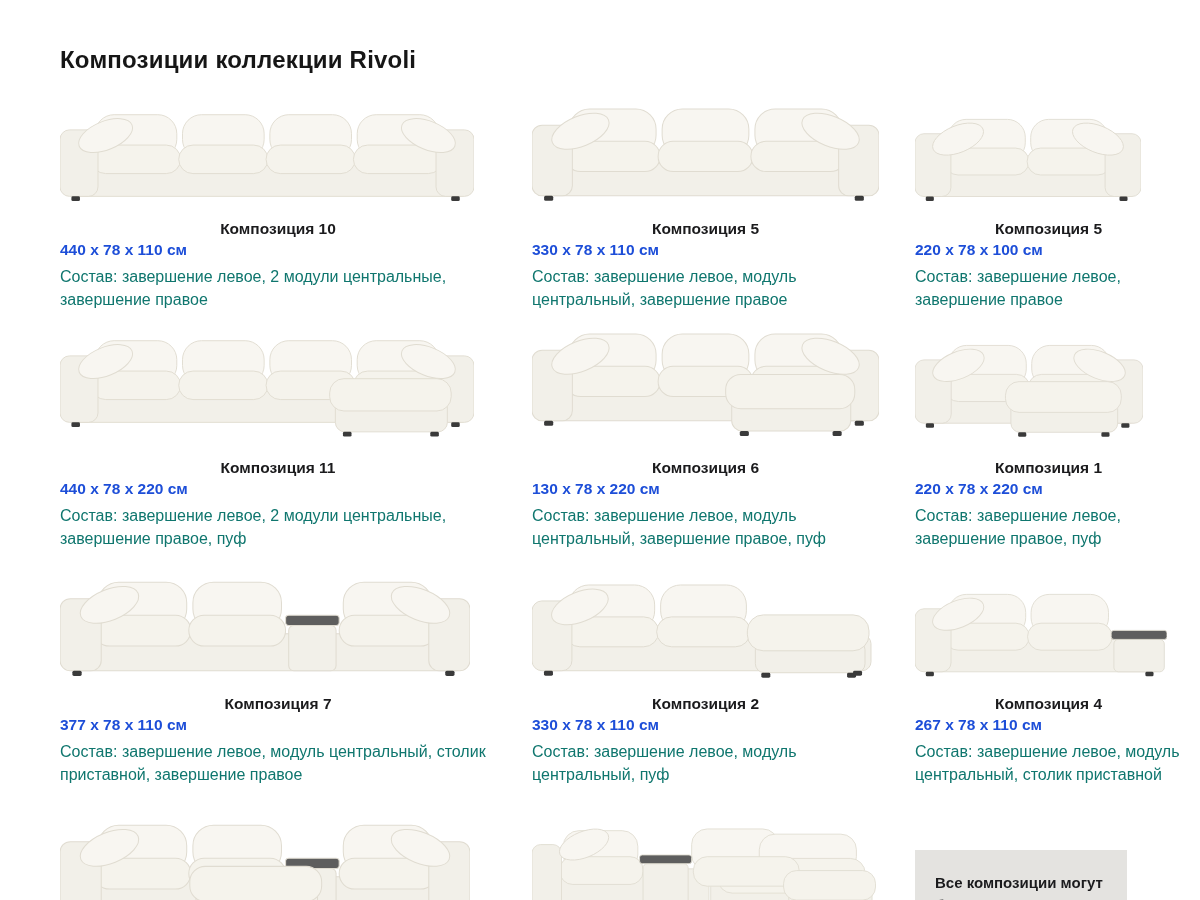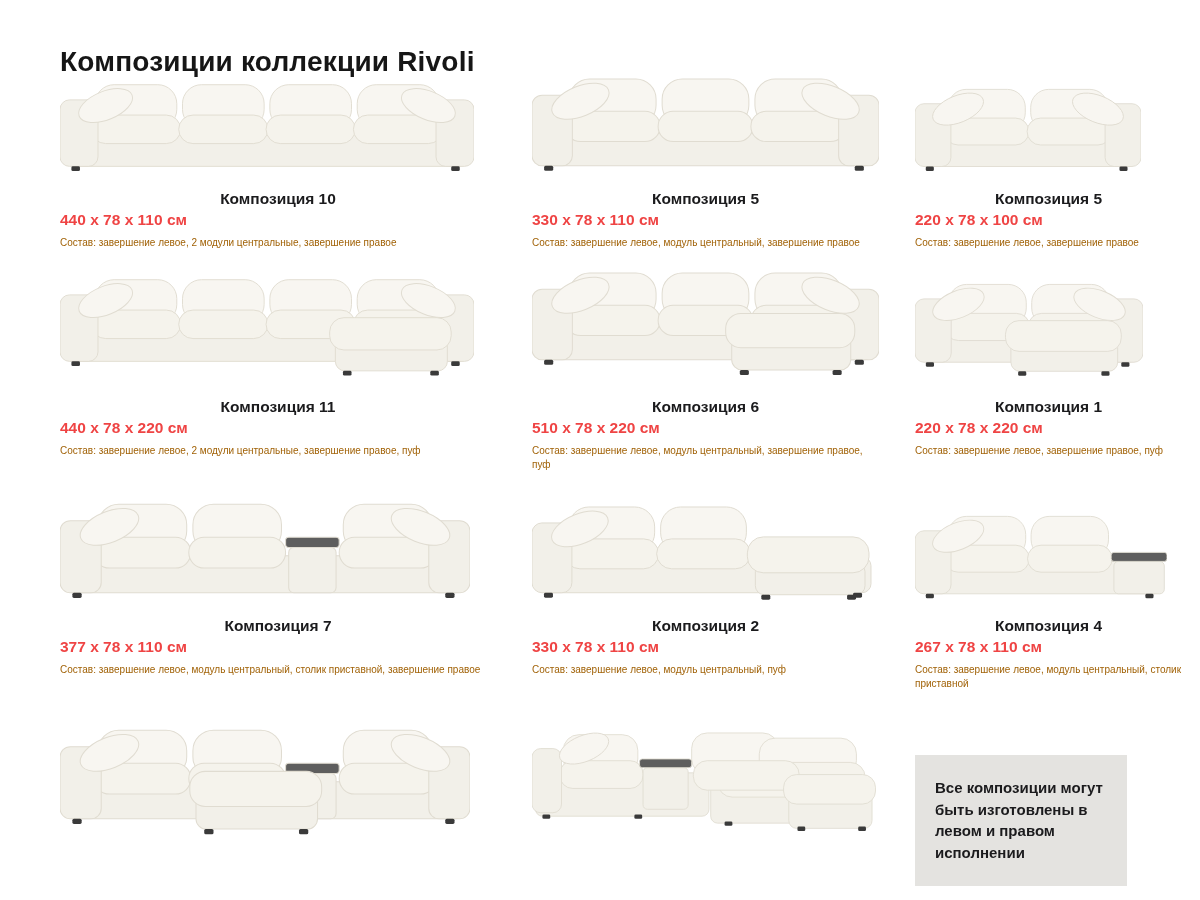--- a/index.html
+++ b/index.html
@@ -1,30 +1,30 @@
 <!DOCTYPE html>
 <html lang="ru"><head>
 <meta charset="utf-8">
 <style>
   * { box-sizing: border-box; margin: 0; padding: 0; }
   html,body { background:#ffffff; width:1200px; height:900px; overflow:hidden;
     font-family:"Liberation Sans","DejaVu Sans",sans-serif; color:#1c1c1e; }
   .page { padding:46px 30px 0 60px; }
-  h1.title { font-size:28px; font-weight:700; letter-spacing:.2px; color:#161616; }
+  h1.title { font-size:24px; font-weight:700; letter-spacing:.2px; margin-bottom:34px; color:#161616; }
   .grid { display:grid; grid-template-columns:472px 383px 285px; row-gap:26px; width:1140px; }
   .card { padding-right:36px; }
   .card.col3 { padding-right:18px; }
   .sofa-img { display:flex; align-items:flex-end; justify-content:flex-start; margin-bottom:16px; }
   .r1 .sofa-img { height:96px; }
   .r2 .sofa-img { height:106px; }
   .r3 .sofa-img { height:102px; }
   .r4 .sofa-img { height:124px; }
   .name { font-size:15.5px; font-weight:700; color:#1b1b1d; margin-bottom:3px;text-align:center; }
-  .dims { font-size:15.5px; font-weight:700; color:#ef4444; margin-bottom:7px; }
-  .desc { font-size:10px; line-height:1.42; color:#a16207; }
+  .dims { font-size:15.5px; font-weight:700; color:#1d4ed8; margin-bottom:7px; }
+  .desc { font-size:16px; line-height:1.42; color:#0f766e; }
   .note-box { background:#e4e3e0; width:212px; padding:22px 20px; margin-top:38px;
     font-size:15px; font-weight:700; line-height:1.45; color:#1b1b1d; align-self:start; }
   svg { display:block; }
 </style>
 </head>
 <body>
 
 <div class="page">
   <h1 class="title">Композиции коллекции Rivoli</h1>
   <div class="grid" id="grid">
@@ -138,21 +138,21 @@
             <ellipse cx="296" cy="28" rx="30" ry="15" fill="#f8f6f1" stroke="#e0dcd1" stroke-width="1" transform="rotate(22 296 28)"></ellipse>
             <rect x="12" y="92" width="9" height="5" rx="1.5" fill="#3a3a3a"></rect>
             <rect x="320" y="92" width="9" height="5" rx="1.5" fill="#3a3a3a"></rect>
             <rect x="198" y="66" width="118" height="36" rx="10" fill="#f2f0e9" stroke="#e0dcd1" stroke-width="1"></rect>
             <rect x="192" y="46" width="128" height="34" rx="15" fill="#f5f3ec" stroke="#e0dcd1" stroke-width="1"></rect>
             <rect x="206" y="102" width="9" height="5" rx="1.5" fill="#3a3a3a"></rect>
             <rect x="298" y="102" width="9" height="5" rx="1.5" fill="#3a3a3a"></rect>
           </svg>
         </div>
         <div class="name">Композиция 6</div>
-        <div class="dims">510 x 78 x 220 см</div>
+        <div class="dims">130 x 78 x 220 см</div>
         <p class="desc">Состав: завершение левое, модуль центральный, завершение правое, пуф</p>
       </div>
       <div class="card r2 col3">
         <div class="sofa-img">
           <svg viewBox="0 0 252 114" width="228" xmlns="http://www.w3.org/2000/svg">
             <rect x="6" y="56" width="240" height="36" rx="9" fill="#f2f0e9" stroke="#e0dcd1" stroke-width="1"></rect>
             <rect x="37" y="6" width="86" height="46" rx="20" fill="#f8f6f1" stroke="#e0dcd1" stroke-width="1"></rect>
             <rect x="129" y="6" width="86" height="46" rx="20" fill="#f8f6f1" stroke="#e0dcd1" stroke-width="1"></rect>
             <rect x="33" y="38" width="94" height="30" rx="15" fill="#f5f3ec" stroke="#e0dcd1" stroke-width="1"></rect>
             <rect x="125" y="38" width="94" height="30" rx="15" fill="#f5f3ec" stroke="#e0dcd1" stroke-width="1"></rect>

